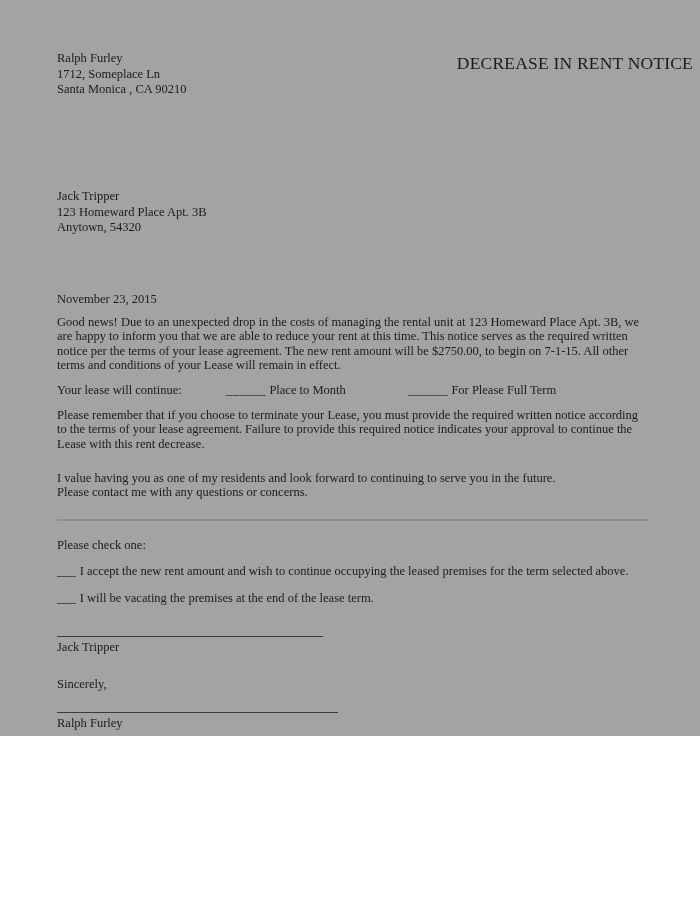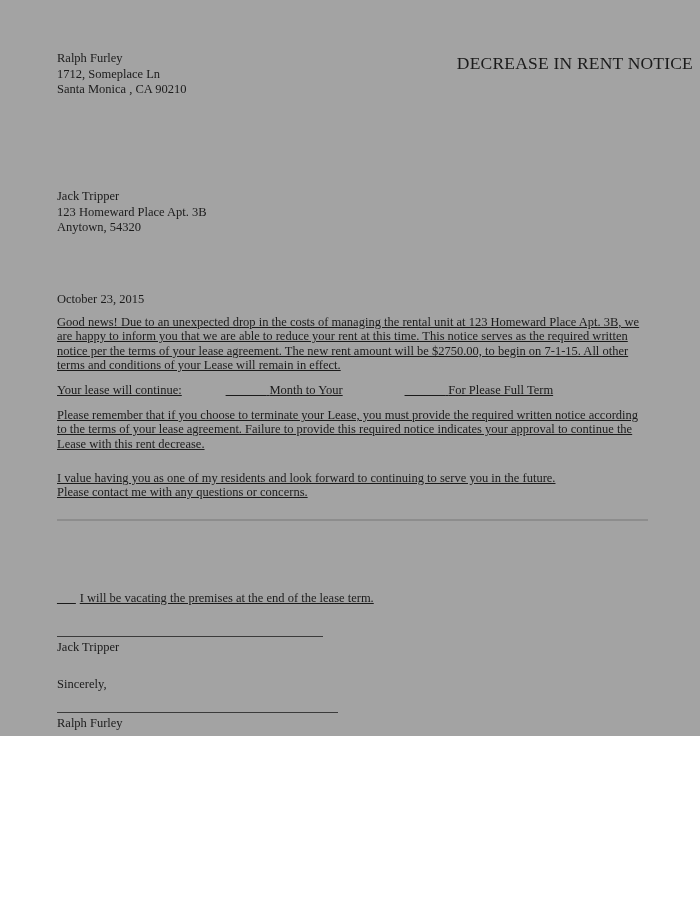--- a/index.html
+++ b/index.html
@@ -23,21 +23,20 @@
   .doc-title {
     font-size: 17.5px;
     letter-spacing: 0.2px;
     white-space: nowrap;
     margin-left: 16px;
   }
   .body-col {
     position: absolute;
     left: 57px;
     width: 591px;
-    text-decoration: underline;
   }
   .para { line-height: 14.4px; }
   .lease-line { white-space: nowrap; }
   .lease-line .blank { letter-spacing: 0.5px; }
   .sp-a { display: inline-block; width: 44px; }
   .sp-b { display: inline-block; width: 62px; }
   .divider {
     border-top: 2px solid #8d8d8d;
     height: 0;
   }
@@ -67,39 +66,43 @@
   </div>
 
   <div class="abs doc-title" style="top:53px; right:52px;">DECREASE IN RENT NOTICE</div>
 
   <div class="abs addr-block" style="left:57px; top:189px;">
     <div>Jack Tripper</div>
     <div>123 Homeward Place Apt. 3B</div>
     <div>Anytown, 54320</div>
   </div>
 
-  <div class="abs" style="left:57px; top:292px;">October 23, 2015</div>
+  <div class="abs" style="left:57px; top:292px;">November 23, 2015</div>
 
   <div class="body-col para" style="top:315px;">Good news! Due to an unexpected drop in the costs of managing the rental unit at 123 Homeward Place Apt. 3B, we are happy to inform you that we are able to reduce your rent at this time. This notice serves as the required written notice per the terms of your lease agreement. The new rent amount will be $2750.00, to begin on 7-1-15. All other terms and conditions of your Lease will remain in effect.</div>
 
   <div class="body-col lease-line" style="top:383px;">
     <span>Your lease will continue:</span><span class="sp-a"></span><span class="blank">______</span>
-    <span>Month to Your</span><span class="sp-b"></span><span class="blank">______</span>
+    <span>Place to Month</span><span class="sp-b"></span><span class="blank">______</span>
     <span>For Please Full Term</span>
   </div>
 
   <div class="body-col para" style="top:408px;">Please remember that if you choose to terminate your Lease, you must provide the required written notice according to the terms of your lease agreement. Failure to provide this required notice indicates your approval to continue the Lease with this rent decrease.</div>
 
   <div class="body-col" style="top:471px;">I value having you as one of my residents and look forward to continuing to serve you in the future.</div>
 
   <div class="body-col" style="top:485px;">Please contact me with any questions or concerns.</div>
 
   <div class="body-col divider" style="top:519px;"></div>
 
+  <div class="body-col" style="top:538px;">Please check one:</div>
 
+  <div class="body-col check-option" style="top:564px;">
+    <span class="blank">___</span><span>I accept the new rent amount and wish to continue occupying the leased premises for the term selected above.</span>
+  </div>
 
   <div class="body-col check-option" style="top:591px;">
     <span class="blank">___</span><span>I will be vacating the premises at the end of the lease term.</span>
   </div>
 
   <div class="abs" style="left:57px; top:636px;">
     <div class="sig-line" style="width:266px;"></div>
     <div class="sig-name">Jack Tripper</div>
   </div>
 

